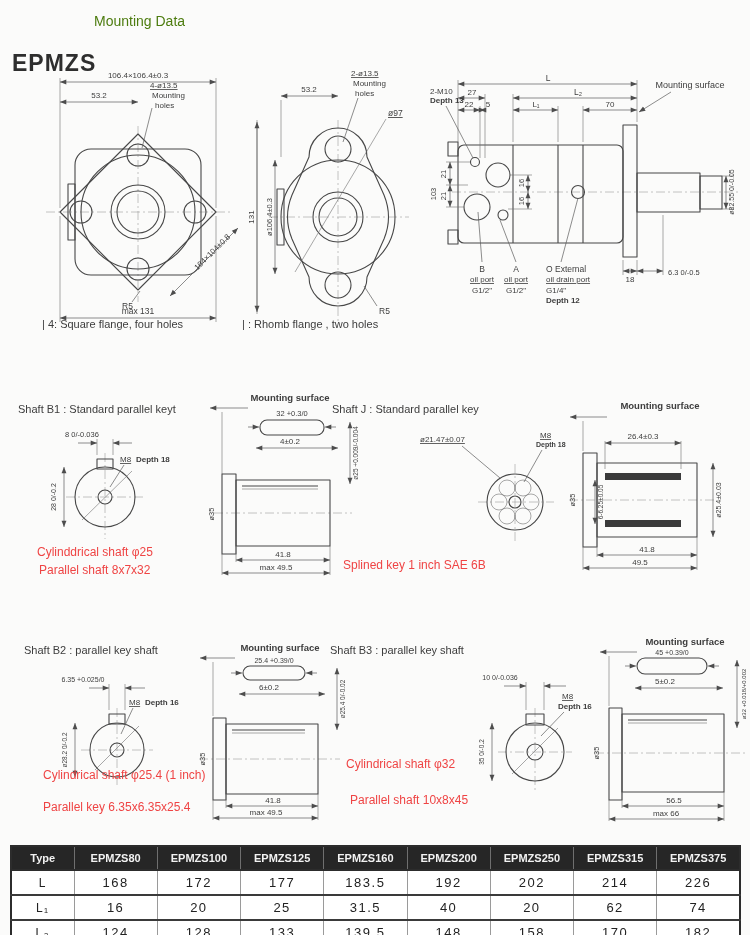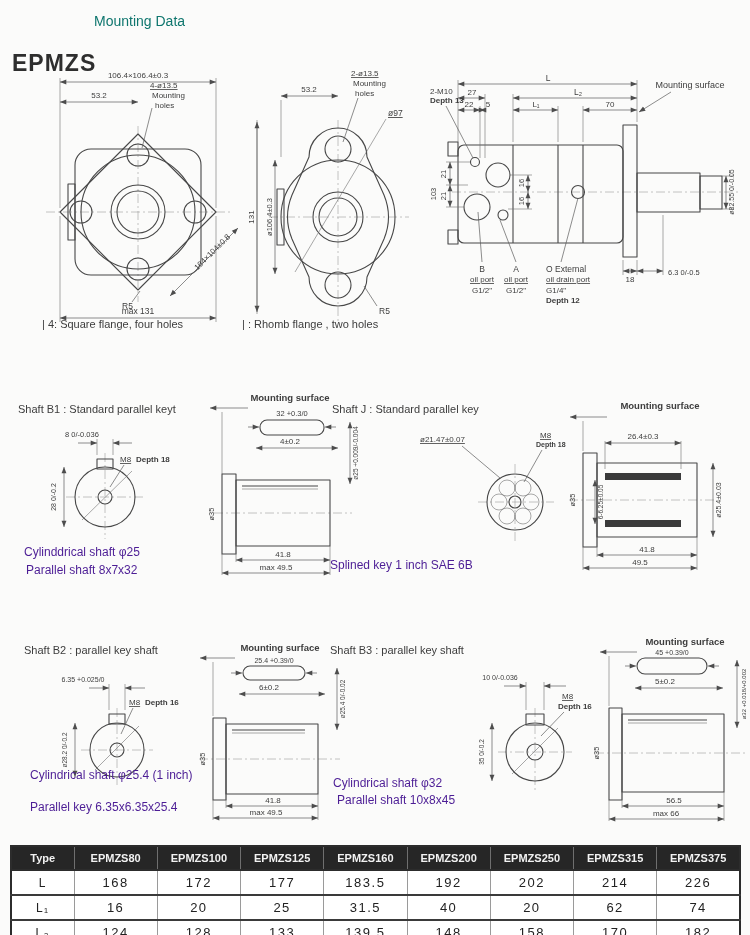--- a/index.html
+++ b/index.html
@@ -1,22 +1,22 @@
 <!DOCTYPE html>
 <html><head>
 <meta charset="utf-8">
 <style>
   html,body{margin:0;padding:0;background:#e8e8e8;}
   .page{position:relative;width:750px;height:935px;background:#fbfbfa;overflow:hidden;
         font-family:"Liberation Sans",sans-serif;color:#3a3a3a;}
   .abs{position:absolute;}
   .title{font-size:23px;font-weight:bold;letter-spacing:1px;color:#2e2e2e;margin-top:44px;}
-  .subtitle{font-size:14px;color:#0f766e;}
+  .subtitle{font-size:14px;color:#4d7c0f;}
   .cap{font-size:11px;color:#3c3c3c;white-space:nowrap;text-align:right;}
-  .cap2{font-size:12px;color:#4c1d95;white-space:nowrap;}
+  .cap2{font-size:12px;color:#ef4444;white-space:nowrap;margin-left:13px;}
   svg{position:absolute;overflow:visible;}
   .t{font-family:"Liberation Sans",sans-serif;fill:#3d3d3d;}
   .f6{font-size:6px}.f65{font-size:6.5px}.f7{font-size:7px}.f75{font-size:7.5px}
   .f8{font-size:8px}.f85{font-size:8.5px}.f9{font-size:9px}.f95{font-size:9.5px}
   .b{font-weight:bold}
   .ul{text-decoration:underline}
   .ln{stroke:#474747;stroke-width:1.1;fill:none;stroke-linejoin:round}
   .lt{stroke:#6f6f6f;stroke-width:.6;fill:none}
   .dm{stroke:#5c5c5c;stroke-width:.7;fill:none}
   .cl{stroke:#949494;stroke-width:.55;fill:none;stroke-dasharray:9 3 2 3}
@@ -399,21 +399,21 @@
       <line class="dm" marker-start="url(#arr)" marker-end="url(#arr)" x1="24" y1="187" x2="139" y2="187"></line>
     </g>
     <text class="t f95 b" x="100" y="13" text-anchor="middle">Mounting surface</text>
     <text class="t f7" x="87" y="23" text-anchor="middle">45 +0.39/0</text>
     <text class="t f8" x="80" y="52" text-anchor="middle">5±0.2</text>
     <text class="t f6" x="161" y="62" text-anchor="middle" transform="rotate(-90 161 62)">ø32 +0.018/+0.002</text>
     <text class="t f75" x="14" y="121" text-anchor="middle" transform="rotate(-90 14 121)">ø35</text>
     <text class="t f8" x="89" y="171" text-anchor="middle">56.5</text>
     <text class="t f8" x="81" y="184" text-anchor="middle">max 66</text>
   </svg>
-  <div class="abs cap2" style="left:333px;top:776px">Cylindrical  shaft  φ32</div>
+  <div class="abs cap2" style="left:333px;top:757px">Cylindrical  shaft  φ32</div>
   <div class="abs cap2" style="left:337px;top:793px">Parallel  shaft  10x8x45</div>
 
   <div class="abs" style="left:10px;top:845px">
     <table class="dims">
       <colgroup>
           <col style="width:63px">
         </colgroup>
       <thead>
         <tr>
           <th>Type</th>

